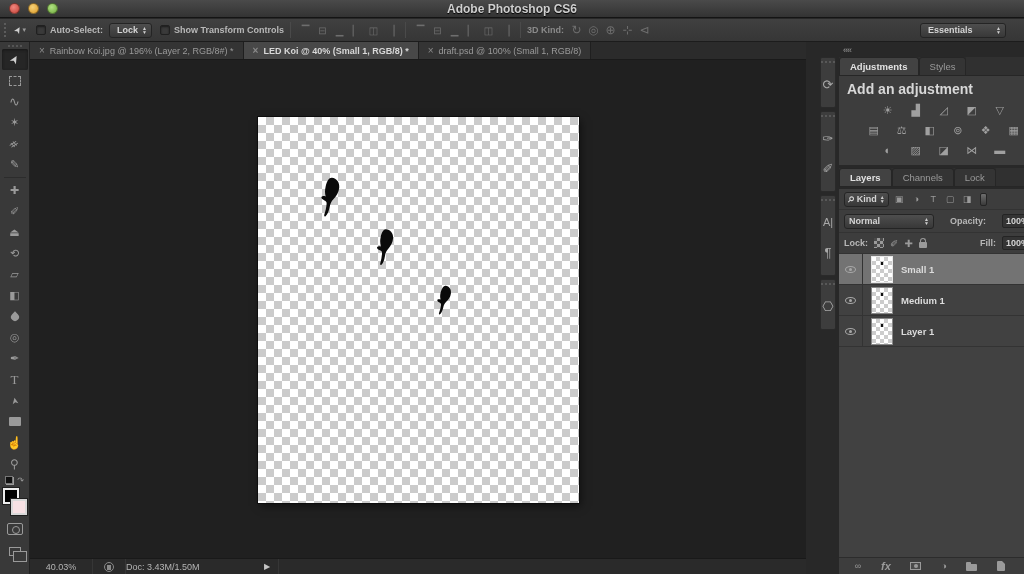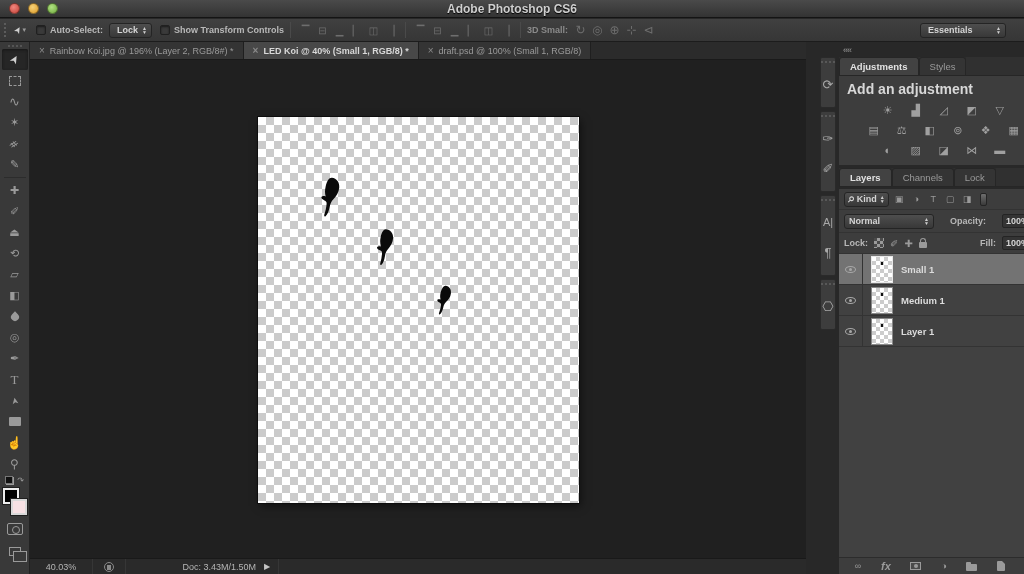--- a/index.html
+++ b/index.html
@@ -91,21 +91,21 @@
   .fish { position:absolute; }
   #statusbar { position:absolute; left:0; top:516px; width:776px; height:16px;
     background:#2a2a2a; border-top:1px solid #191919; display:flex; align-items:center;
     font-size:9px; color:#b5b5b5; }
   .sb-sep { width:1px; height:16px; background:#1c1c1c; border-right:1px solid #363636; }
   #sb-zoom { width:62px; text-align:center; }
   .sb-circle { width:10px; height:10px; border-radius:50%; border:1px solid #8a8a8a;
     margin:0 11px; position:relative; }
   .sb-circle::after { content:''; position:absolute; left:2px; top:2px; width:4px; height:5px;
     background:#8a8a8a; }
-  #sb-doc { width:130px; text-align:right; }
+  #sb-doc { width:130px; text-align:left; }
   .sb-play { color:#c5c5c5; font-size:8px; margin:0 8px; }
 
   
   #dock { position:absolute; left:820px; top:45px; width:204px; height:529px; }
   #dock-header { height:12px; color:#9a9a9a; font-size:9px; letter-spacing:-1px;
     padding-left:23px; line-height:10px; }
   #dock-cols { display:flex; height:517px; }
   #minicol { width:33px; display:flex; flex-direction:column; gap:3px; }
   .mini-group { background:#3d3d3d; border:1px solid #2a2a2a; border-radius:2px;
     display:flex; flex-direction:column; align-items:center; padding-bottom:8px; }
@@ -233,21 +233,21 @@
     <span class="ob-icon dim">◫</span>
     <span class="ob-icon dim">▕</span>
     <span class="ob-sep"></span>
     <span class="ob-icon dim">▔</span>
     <span class="ob-icon dim">⊟</span>
     <span class="ob-icon dim">▁</span>
     <span class="ob-icon dim">▏</span>
     <span class="ob-icon dim">◫</span>
     <span class="ob-icon dim">▕</span>
     <span class="ob-sep"></span>
-    <span style="font-weight:bold;color:#8a8a8a;margin-right:4px">3D Small:</span>
+    <span style="font-weight:bold;color:#8a8a8a;margin-right:4px">3D Kind:</span>
     <span class="ob-icon dim" style="font-size:12px">↻</span>
     <span class="ob-icon dim" style="font-size:12px">◎</span>
     <span class="ob-icon dim" style="font-size:12px">⊕</span>
     <span class="ob-icon dim" style="font-size:12px">⊹</span>
     <span class="ob-icon dim" style="font-size:12px">⊲</span>
     <span class="dropdown" id="workspace-dd">
       <span>Essentials</span>
       <span class="mac-stepper">
         <span>▲</span>
           <span>▼</span>

